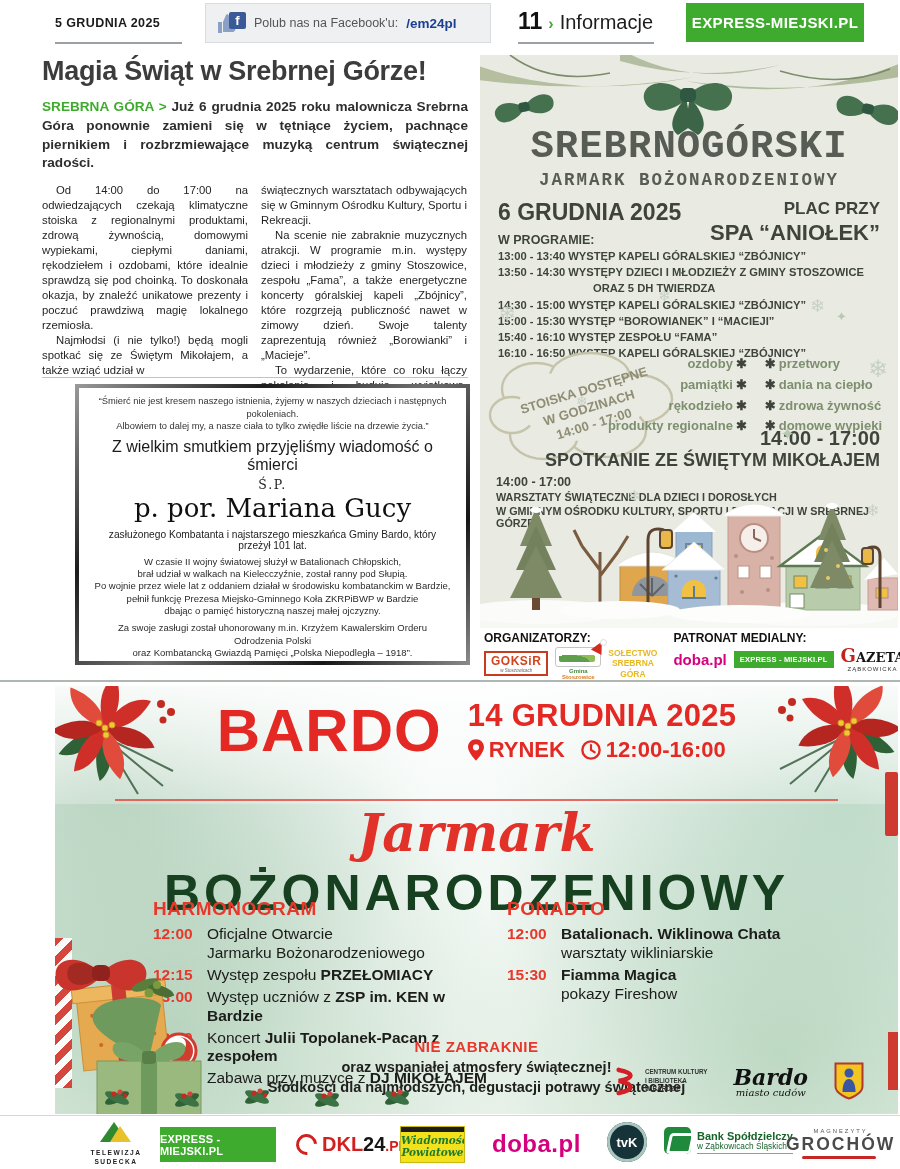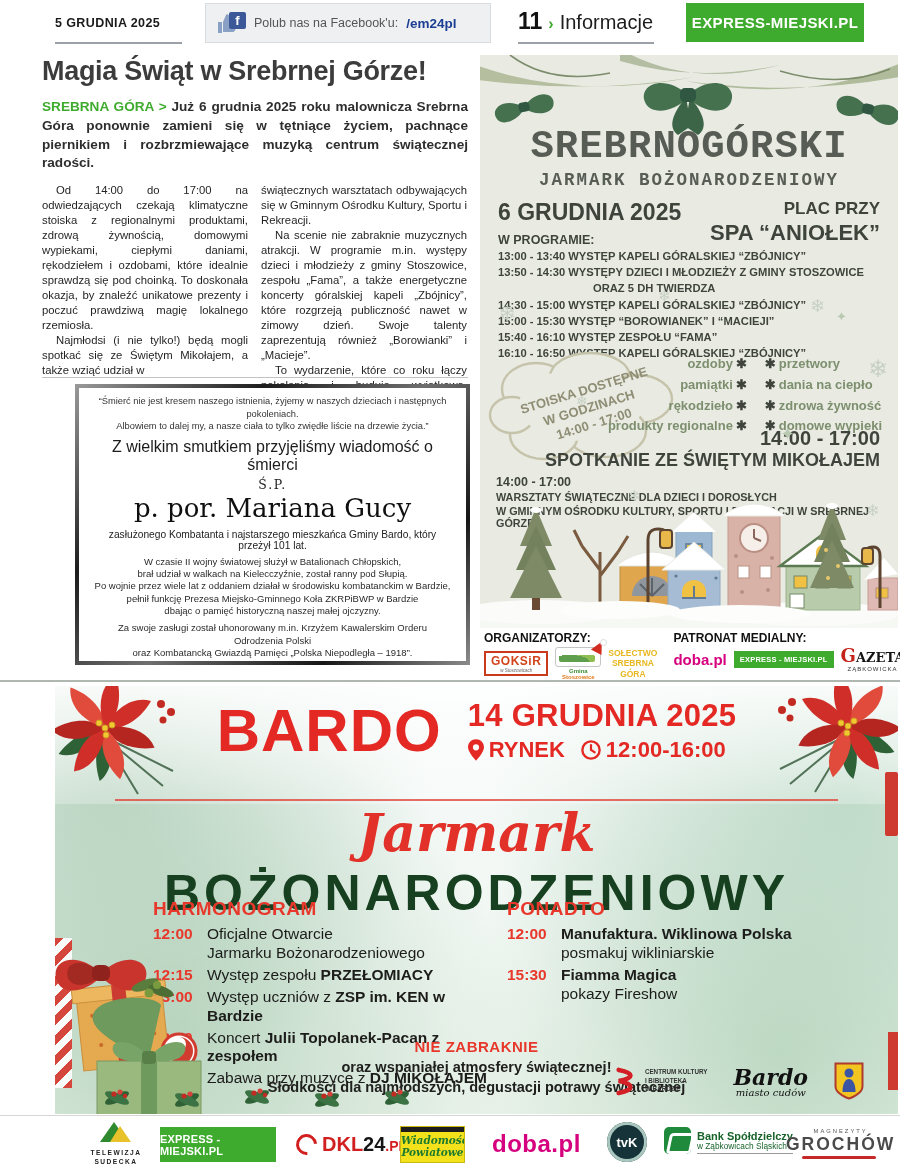--- a/index.html
+++ b/index.html
@@ -607,21 +607,21 @@
         </div>
       </div>
   </div>
 
   <div class="sched sched-right">
     <h3>PONADTO</h3>
     <div>
 
         <div class="srow">
           <span class="stime">12:00</span>
-          <span class="stext"><b>Manufaktura. Wiklinowa Polska</b><span class="sline2">posmakuj wikliniarskie</span></span>
+          <span class="stext"><b>Batalionach. Wiklinowa Chata</b><span class="sline2">warsztaty wikliniarskie</span></span>
         </div>
 
         <div class="srow">
           <span class="stime">15:30</span>
           <span class="stext"><b>Fiamma Magica</b><span class="sline2">pokazy Fireshow</span></span>
         </div>
       </div>
   </div>
 
   <div class="nz">

